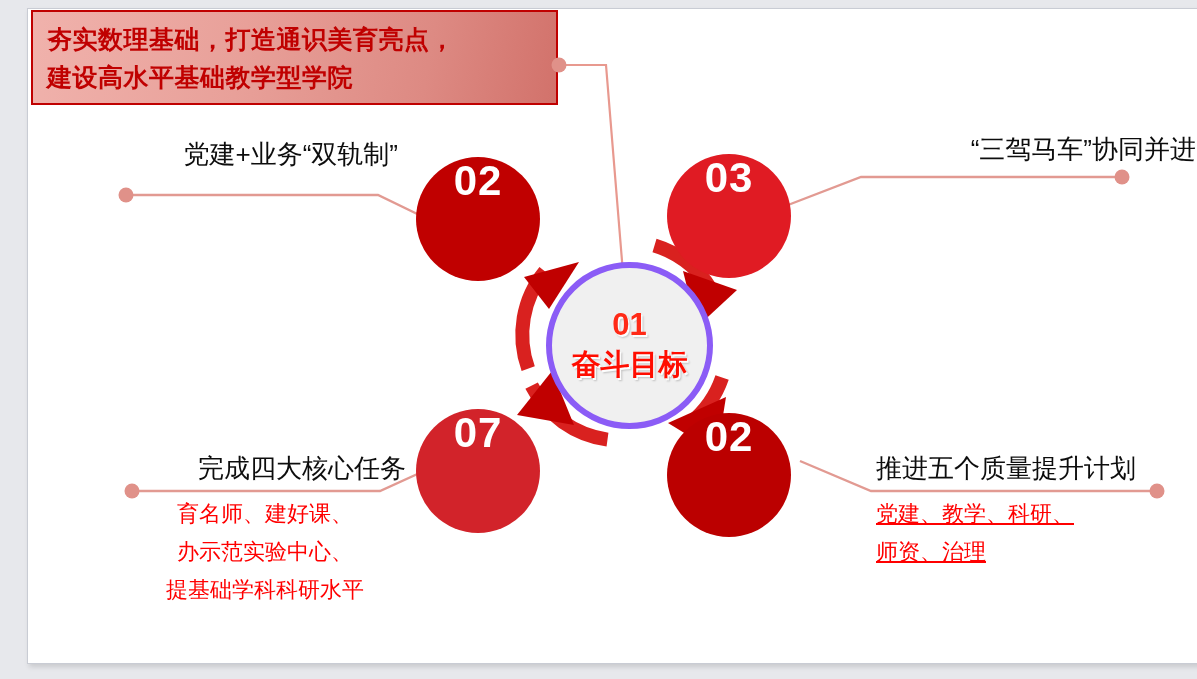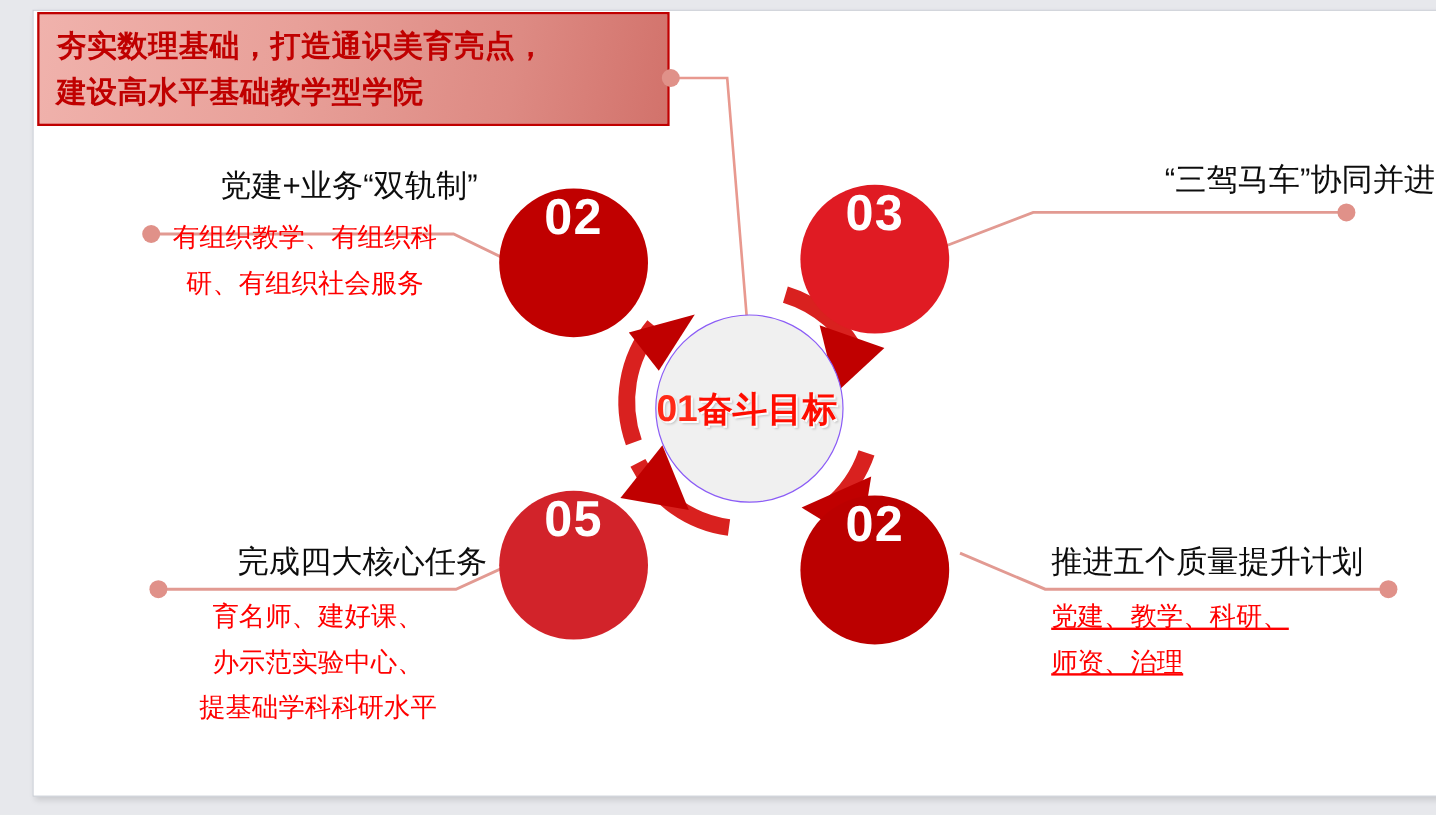--- a/index.html
+++ b/index.html
@@ -76,23 +76,25 @@
 
   
   #center-hub {
     position: absolute;
     left: 518px;
     top: 253px;
     width: 155px;
     height: 155px;
     border-radius: 50%;
     background: #f0f0f0;
-    border: 1px solid #8b5cf6;
+    border: 6px solid #8b5cf6;
     display: flex;
+    flex-direction: column;
     align-items: center;
+    justify-content: center;
   }
   #center-num {
     color: #ff2a17;
     font-size: 31px;
     font-weight: bold;
     line-height: 34px;
     text-shadow: 1.5px 1.5px 0 rgba(255,255,255,0.95), 2.5px 2.5px 2px rgba(0,0,0,0.18);
   }
   #center-label {
     color: #ff0d00;
@@ -191,37 +193,33 @@
     </g>
   </svg>
 
   <div class="bubble" id="bubble-02">
     <span>02</span>
   </div>
   <div class="bubble" id="bubble-03">
     <span>03</span>
   </div>
   <div class="bubble" id="bubble-04">
-    <span>05</span>
+    <span>07</span>
   </div>
   <div class="bubble" id="bubble-05">
     <span>02</span>
   </div>
 
   <div id="center-hub">
     <div id="center-num">01</div>
     <div id="center-label">奋斗目标</div>
   </div>
 
   <div class="callout" id="callout-02">
     <div class="head">党建+业务“双轨制”</div>
-    <div class="body">
-      <div>有组织教学、有组织科</div>
-      <div>研、有组织社会服务</div>
-    </div>
   </div>
 
   <div class="callout" id="callout-03">
     <div class="head">“三驾马车”协同并进</div>
   </div>
 
   <div class="callout" id="callout-04">
     <div class="head">完成四大核心任务</div>
     <div class="body">
       <div>育名师、建好课、</div>

